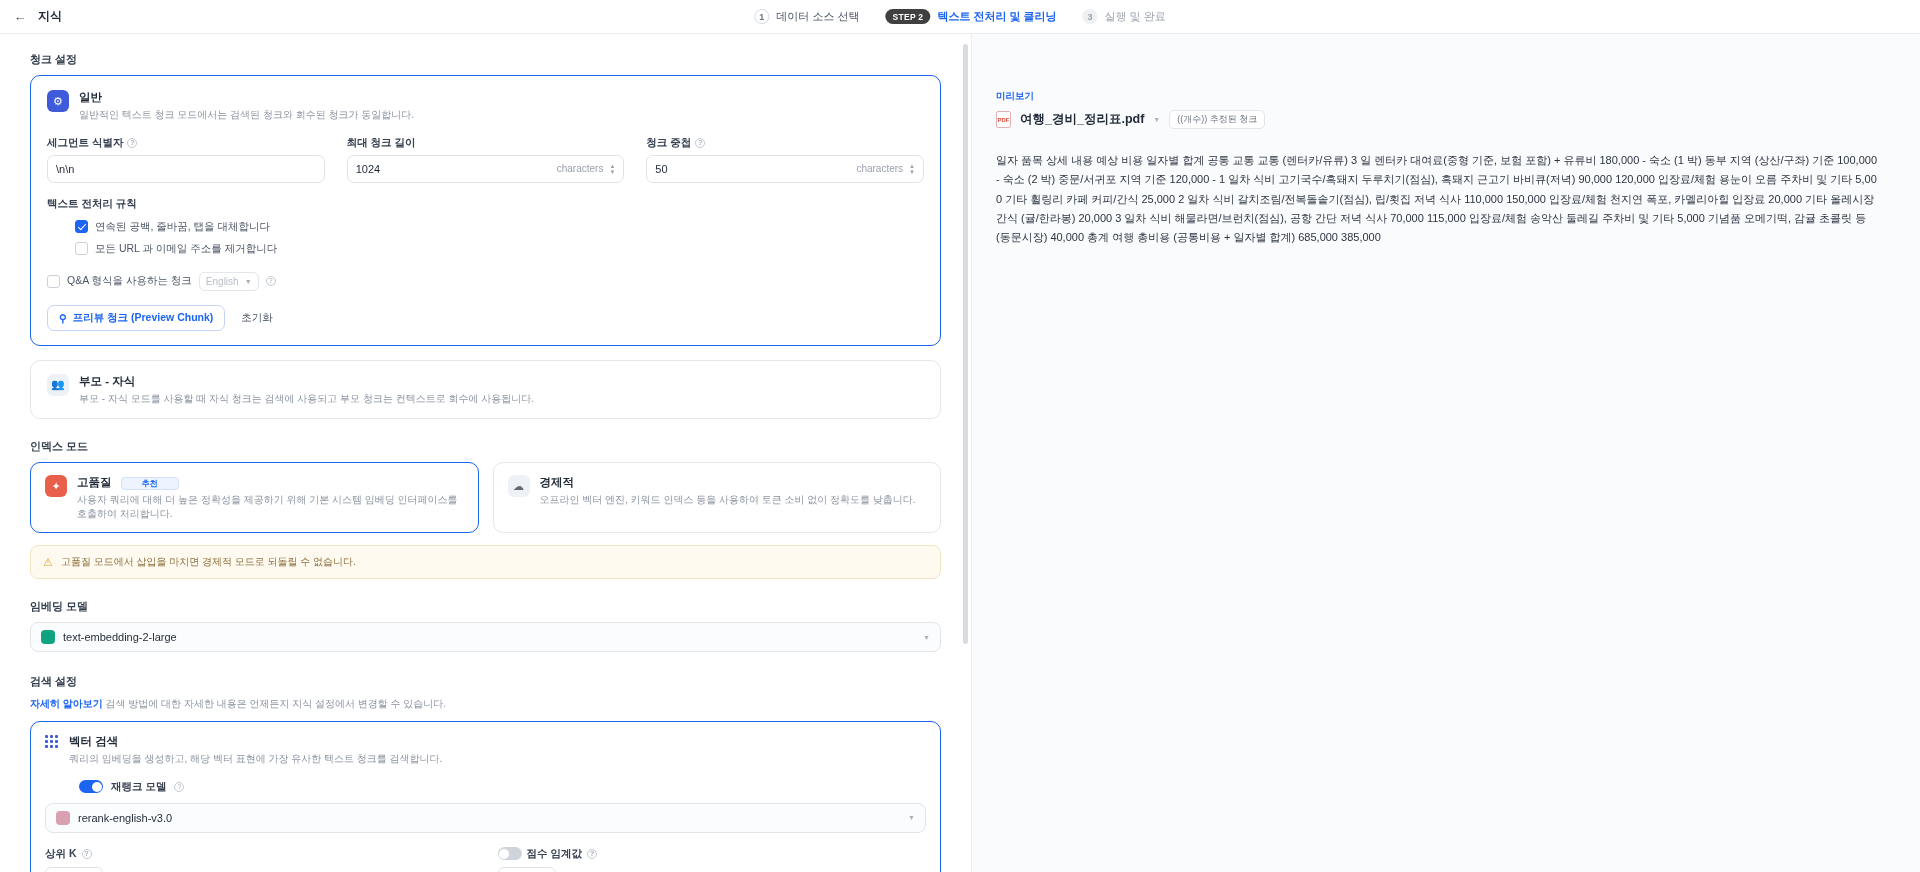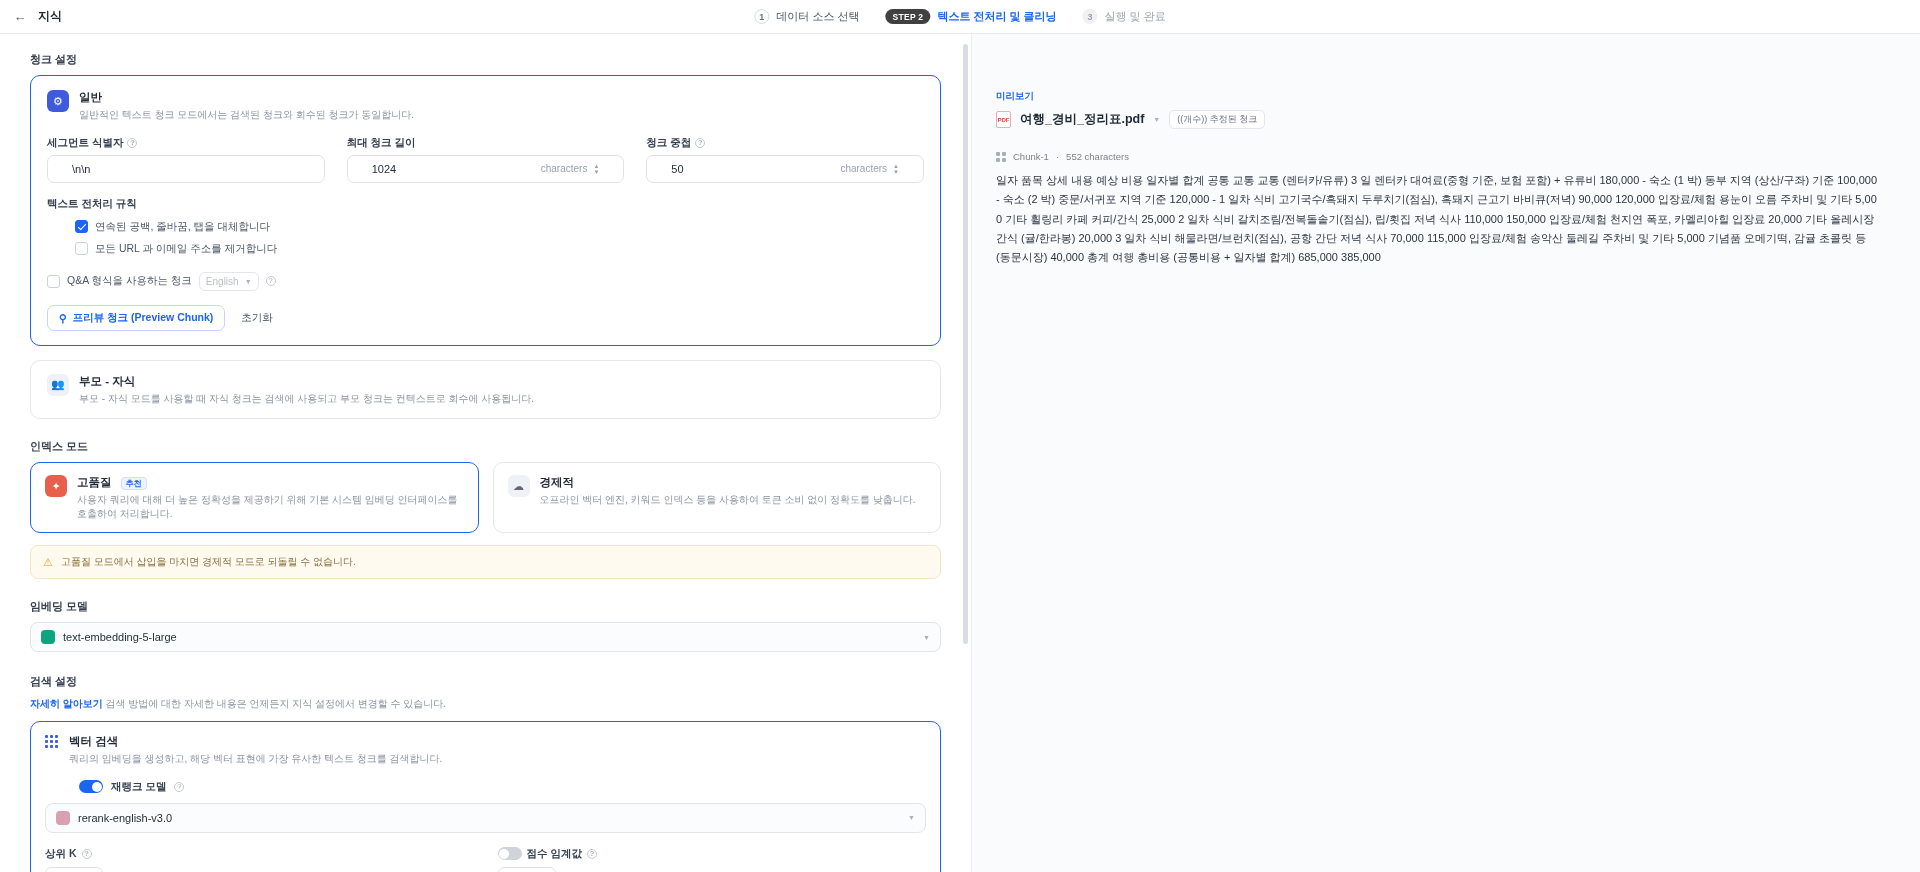--- a/index.html
+++ b/index.html
@@ -91,21 +91,21 @@
 
   .row-fields { display:flex; gap: 22px; padding: 6px 16px 0 16px; }
   .field { flex: 1; }
   .field-label { font-size: 10.5px; color:#374151; font-weight: 600; margin-bottom: 5px; display:flex; align-items:center; gap:4px;}
   .hint-dot {
     width: 10px; height: 10px; border-radius: 50%; border:1px solid #c4c9d1; color:#a8aeb8;
     font-size: 7.5px; display:inline-flex; align-items:center; justify-content:center; line-height:1;
   }
   .input {
     height: 28px; border:1px solid #dfe3e8; border-radius: 7px; background:#fff;
-    display:flex; align-items:center; padding: 0 24px; font-size: 11px; color:#1f2937;
+    display:flex; align-items:center; padding: 0 8px; font-size: 11px; color:#1f2937;
     justify-content: space-between;
   }
   .input .unit { color:#9aa1ac; font-size: 10px; }
   .spin { display:flex; flex-direction: column; gap:1px; margin-left: 6px; color:#9aa1ac; font-size: 6px; line-height: 6px; }
 
   .rules { padding: 14px 16px 0 16px; }
   .rules-title { font-size: 10.5px; color:#374151; font-weight: 700; margin-bottom: 9px; }
   .check-row { display:flex; align-items:center; gap:7px; margin-bottom: 8px; font-size: 10.5px; color:#4b5563;padding-left:28px; }
   .cb { width: 13px; height: 13px; border-radius: 3px; border:1px solid #cbd1d9; background:#fff; flex:none; }
   .cb.on { background:#1c64f2; border-color:#1c64f2; position:relative; }
@@ -130,21 +130,21 @@
 
   
   .pc-card { padding: 13px 16px; margin-bottom: 20px; display:flex; gap:10px; align-items:flex-start; }
 
   
   .index-row { display:flex; gap: 14px; margin-bottom: 12px; }
   .index-card { flex:1; border:1px solid #e5e7eb; border-radius:10px; padding: 12px 14px; display:flex; gap:10px; background:#fff; }
   .index-card.selected { border:1.5px solid #1c64f2; }
   .badge-rec {
     background:#eef4ff; color:#1c64f2; border:1px solid #d3e0fd; border-radius: 4px;
-    font-size: 8px; padding: 1px 4px; margin-left: 6px; font-weight:700;
+    font-size: 8px; padding: 1px 20px; margin-left: 6px; font-weight:700;
   }
   .warn {
     border:1px solid #f2e6c2; background:#fffaf0; border-radius: 8px;
     padding: 9px 12px; display:flex; gap:8px; align-items:center;
     font-size: 10px; color:#8a6d3b; margin-bottom: 20px;
   }
   .warn-ic { color:#e0a32e; font-size: 11px; }
 
   .select-box {
     height: 30px; border:1px solid #e1e4e9; border-radius: 8px; background:#fbfcfd;
@@ -354,21 +354,21 @@
 
       <div class="warn">
         <span class="warn-ic">⚠</span>
         <span>고품질 모드에서 삽입을 마치면 경제적 모드로 되돌릴 수 없습니다.</span>
       </div>
 
       <div class="section-label">임베딩 모델</div>
       <div class="select-box">
         <span class="select-left">
           <span class="model-ic"></span>
-          <span>text-embedding-5-large</span>
+          <span>text-embedding-2-large</span>
         </span>
         <span class="chev">▼</span>
       </div>
 
       <div class="section-label">검색 설정</div>
       <div class="desc-link">
         <b>자세히 알아보기</b><span> 검색 방법에 대한 자세한 내용은 언제든지 지식 설정에서 변경할 수 있습니다.</span>
       </div>
 
       <div class="ret-card selected">
@@ -440,30 +440,19 @@
 
     <div class="right-pane">
       <div class="preview-label">미리보기</div>
       <div class="file-row">
         <span class="pdf-ic">PDF</span>
         <span class="file-name">여행_경비_정리표.pdf</span>
         <span class="chev">▼</span>
         <span class="chip">((개수)) 추정된 청크</span>
       </div>
 
-      <div class="chunk-meta">
-        <span class="bars">
-            <i></i>
-            <i></i>
-            <i></i>
-            <i></i>
-          </span>
-        <span>Chunk-1</span>
-        <span>·</span>
-        <span>552 characters</span>
-      </div>
 
       <div class="chunk-text">일자 품목 상세 내용 예상 비용 일자별 합계 공통 교통 교통 (렌터카/유류) 3 일 렌터카 대여료(중형 기준, 보험 포함) + 유류비 180,000 - 숙소 (1 박) 동부 지역 (상산/구좌) 기준 100,000 - 숙소 (2 박) 중문/서귀포 지역 기준 120,000 - 1 일차 식비 고기국수/흑돼지 두루치기(점심), 흑돼지 근고기 바비큐(저녁) 90,000 120,000 입장료/체험 용눈이 오름 주차비 및 기타 5,000 기타 휠링리 카페 커피/간식 25,000 2 일차 식비 갈치조림/전복돌솥기(점심), 립/횟집 저녁 식사 110,000 150,000 입장료/체험 천지연 폭포, 카멜리아힐 입장료 20,000 기타 올레시장 간식 (귤/한라봉) 20,000 3 일차 식비 해물라면/브런치(점심), 공항 간단 저녁 식사 70,000 115,000 입장료/체험 송악산 둘레길 주차비 및 기타 5,000 기념품 오메기떡, 감귤 초콜릿 등 (동문시장) 40,000 총계 여행 총비용 (공통비용 + 일자별 합계) 685,000 385,000</div>
       <div class="right-scrollbar"></div>
     </div>
 
   </div>
 </div>
 
 </body></html>

